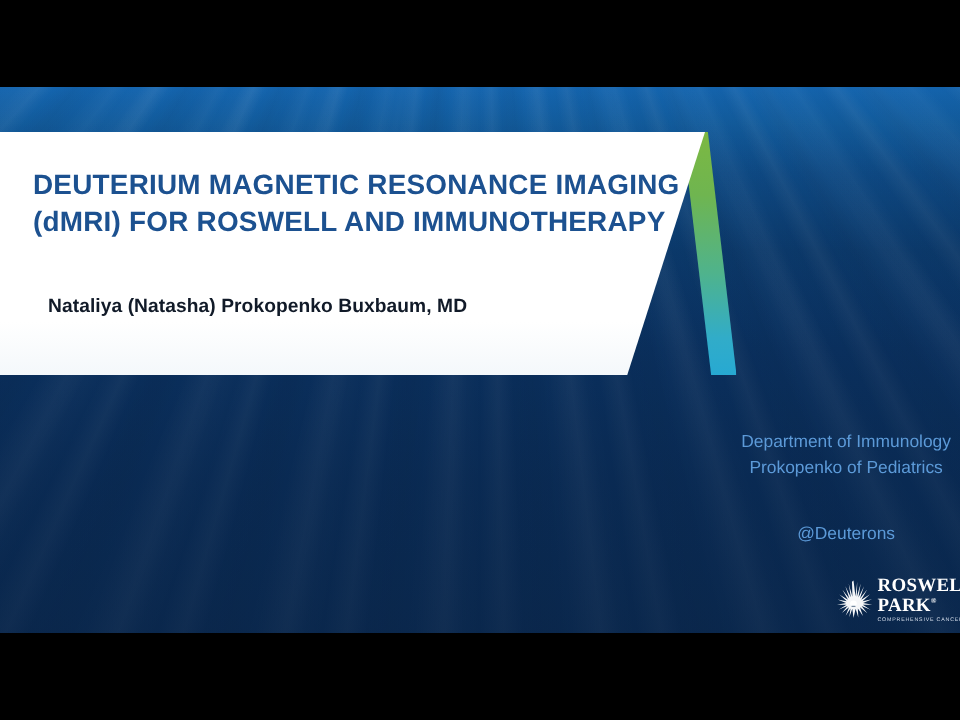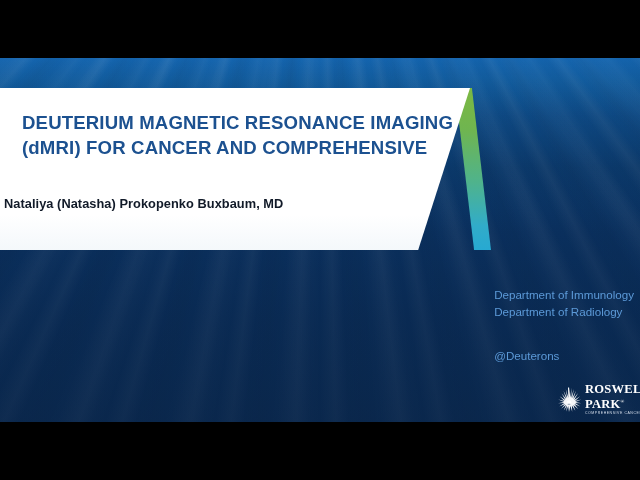--- a/index.html
+++ b/index.html
@@ -145,36 +145,36 @@
     font-size: 18.6px;
     font-weight: bold;
     line-height: 25px;
     letter-spacing: 0.15px;
     color: #1c5190;
     white-space: nowrap;
   }
 
   #author-name {
     position: absolute;
-    left: 4px;
+    left: 32px;
     top: 138px;
     font-size: 12.8px;
     font-weight: bold;
     color: #111a28;
     letter-spacing: 0.05px;
     white-space: nowrap;
     z-index: 12;
   }
 
   
   #affiliations {
     position: absolute;
     right: 6px;
     top: 229px;
-    text-align: left;
+    text-align: center;
     z-index: 15;
   }
   .affil-line {
     font-size: 11.6px;
     line-height: 16.5px;
     color: #5c9ad8;
     white-space: nowrap;
   }
   #handle {
     margin-top: 28px;
@@ -241,28 +241,28 @@
     <div class="bg-gradient"></div>
     <div class="bg-rays"></div>
     <div class="bg-rays-2"></div>
     <div class="bg-fade"></div>
 
     <div id="banner-accent"></div>
     <div id="title-banner"></div>
 
     <div id="title-block">
       <div class="title-line">DEUTERIUM MAGNETIC RESONANCE IMAGING</div>
-      <div class="title-line">(dMRI) FOR CANCER AND COMPREHENSIVE</div>
+      <div class="title-line">(dMRI) FOR ROSWELL AND IMMUNOTHERAPY</div>
     </div>
 
     <div id="author-name">Nataliya (Natasha) Prokopenko Buxbaum, MD</div>
 
     <div id="affiliations">
       <div class="affil-line">Department of Immunology</div>
-      <div class="affil-line">Department of Radiology</div>
+      <div class="affil-line">Prokopenko of Pediatrics</div>
       <div id="handle">@Deuterons</div>
     </div>
 
     <div id="roswell-logo">
       <svg id="logo-mark" viewBox="0 0 52 60" aria-hidden="true">
         <g fill="#ffffff">
           <path d="M26 4 L28.6 25 L31 5.6 L30.4 25.8 L35.6 8 L32.6 26.6 L40 11.6 L34.6 28 L44.2 16 L36.4 29.8 L48 22.4 L38 31.8 L50.6 29 L38.8 34 L51 36.4 L38.4 36.2 L48.6 43 L36.8 38 L44.4 47.8 L34.6 39.8 L38.6 51.4 L31.8 41.2 L32.4 53.4 L28.8 41.8 L26 54 L24.4 41.8 L20.4 53 L22 41.2 L15.6 51 L20 39.6 L10.4 47.4 L18.2 38 L6.6 42.8 L16.6 36.2 L4 36.4 L16.2 34 L4.6 29.2 L17 31.8 L7.2 22.6 L18.6 29.8 L11.2 16.4 L20.4 28 L15.2 11.8 L22.4 26.4 L19.6 8.4 L24.6 25.6 L24 5.8 Z" opacity="0.96"></path>
           <ellipse cx="26" cy="34.5" rx="4.4" ry="4.0" fill="#ffffff"></ellipse>
         </g>
         <g fill="#0b2b52" opacity="0.55">

